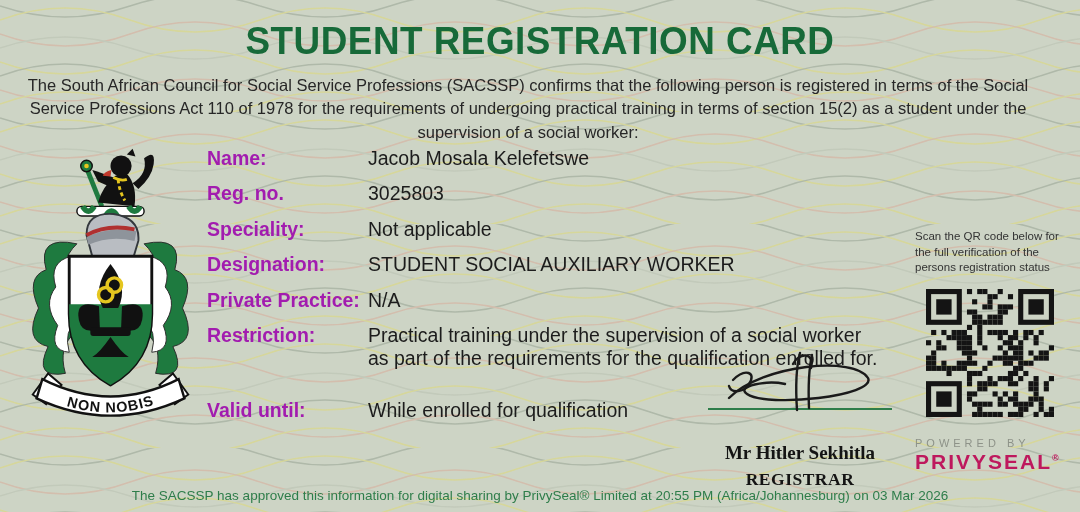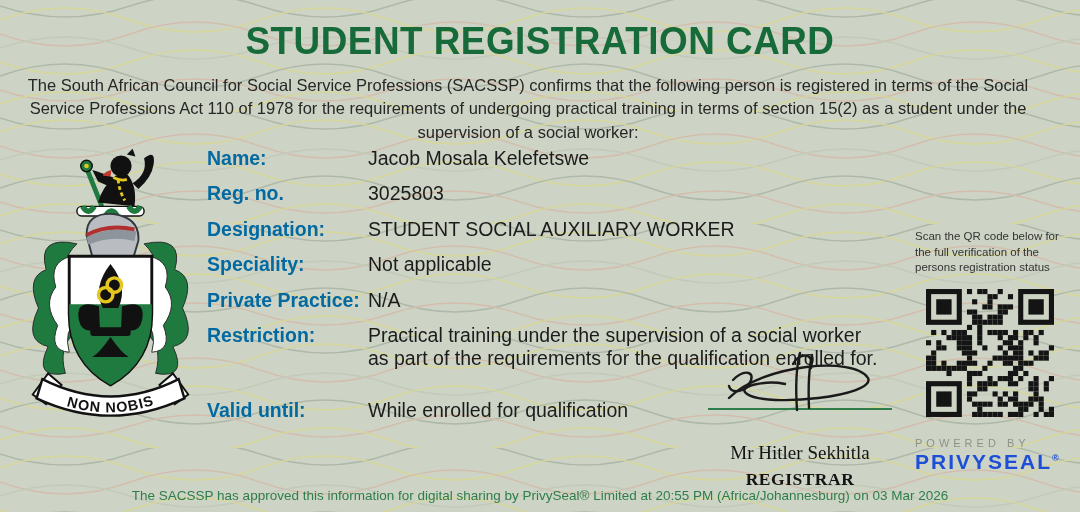--- a/index.html
+++ b/index.html
@@ -19,36 +19,36 @@
   }
   .intro{
     top:74px;left:23px;width:1010px;text-align:center;
     font-size:16.5px;line-height:1.42;color:#272727;
   }
 
   .crest{top:143px;left:18px;width:185px;height:288px;}
 
   .fields{top:147px;left:207px;width:690px;}
   .frow{display:flex;margin-bottom:12px;font-size:19.5px;line-height:1.2;}
-  .flabel{flex:0 0 161px;font-weight:bold;color:#0369a1;}
+  .flabel{flex:0 0 161px;font-weight:bold;color:#a21caf;}
   .fvalue{max-width:515px;color:#1c1c1c;}
   .v-bold{font-weight:normal;}
   .valid-row{margin-top:28px;}
 
   .qrblock{top:229px;left:915px;width:150px;text-align:left;}
   .qrcaption{font-size:11.5px;line-height:1.35;color:#333;}
   .qrcode{margin:13px auto 0;width:128px;height:128px;display:block;}
   .poweredby{margin-top:20px;font-size:11px;letter-spacing:4px;color:#8d9288;}
-  .brand{margin-top:1px;font-size:21px;font-weight:bold;letter-spacing:2px;color:#1d4ed8;}
+  .brand{margin-top:1px;font-size:21px;font-weight:bold;letter-spacing:2px;color:#be185d;}
   .brand sup{font-size:9px;vertical-align:8px;letter-spacing:0;}
 
   .signblock{top:350px;left:702px;width:196px;text-align:center;}
   .scribble{display:block;margin:0 auto;}
   .sigline{width:184px;height:0;border-top:2.5px solid #2e7d4a;margin:-4px auto 8px;}
-  .signame{font-family:"Liberation Serif",serif;font-weight:normal;font-size:19px;color:#141414;margin-top:32px;}
+  .signame{font-family:"Liberation Serif",serif;font-weight:bold;font-size:19px;color:#141414;margin-top:32px;}
   .sigtitle{font-family:"Liberation Serif",serif;font-weight:bold;font-size:17.5px;letter-spacing:.5px;color:#141414;margin-top:5px;}
 
   .footer{
     bottom:9px;left:0;width:100%;text-align:center;
     font-size:13.5px;color:#2e7d4a;
   }
 </style>
 </head>
 <body>
 
@@ -141,26 +141,26 @@
   <div class="layer fields">
     <div class="frow">
       <span class="flabel">Name:</span>
       <span class="fvalue v-bold">Jacob Mosala Kelefetswe</span>
     </div>
     <div class="frow">
       <span class="flabel">Reg. no.</span>
       <span class="fvalue v-bold">3025803</span>
     </div>
     <div class="frow">
+      <span class="flabel">Speciality:</span>
+      <span class="fvalue">Not applicable</span>
+    </div>
+    <div class="frow">
       <span class="flabel">Designation:</span>
       <span class="fvalue v-bold">STUDENT SOCIAL AUXILIARY WORKER</span>
-    </div>
-    <div class="frow">
-      <span class="flabel">Speciality:</span>
-      <span class="fvalue">Not applicable</span>
     </div>
     <div class="frow">
       <span class="flabel">Private Practice:</span>
       <span class="fvalue">N/A</span>
     </div>
     <div class="frow">
       <span class="flabel">Restriction:</span>
       <span class="fvalue">Practical training under the supervision of a social worker as part of the requirements for the qualification enrolled for.</span>
     </div>
     <div class="frow valid-row">

